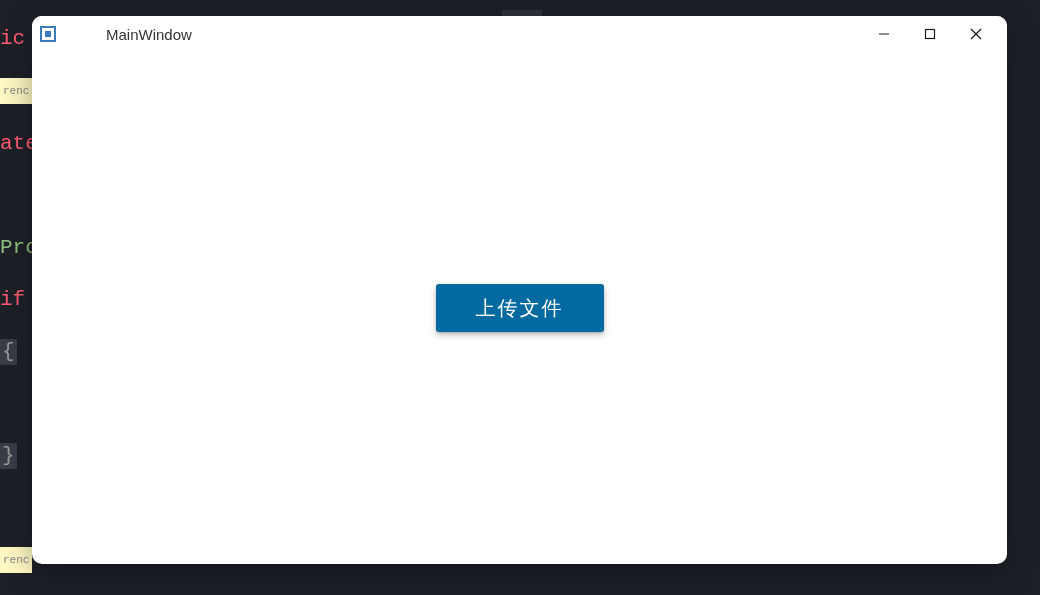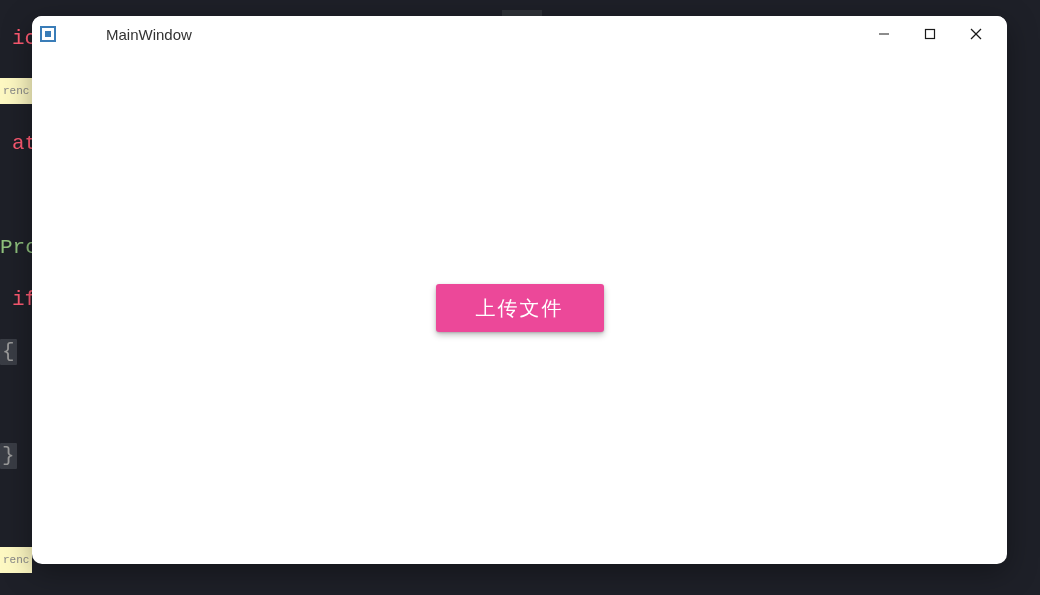--- a/index.html
+++ b/index.html
@@ -30,21 +30,21 @@
       line-height: 26px;
       color: #c5c8c6;
       white-space: pre;
     }
     
     .code-line {
       display: block;
       padding-left: 0;
     }
     
-    .kw-red { color: #ff5a72; padding-left: 12px; }
+    .kw-red { color: #ff5a72; }
     .kw-blue { color: #58b6ff; }
     .kw-green { color: #8ec07c; }
     .kw-cyan { color: #56c4c0; }
     .kw-white { color: #d4d4d4; }
     
     .line-ref {
       display: inline-block;
       background: #fef9c3;
       color: #888;
       font-size: 11px;
@@ -154,21 +154,21 @@
     .window-content {
       flex: 1;
       display: flex;
       align-items: center;
       justify-content: center;
     }
     
     .upload-btn {
       width: 168px;
       height: 48px;
-      background: #ec4899;
+      background: #0369a1;
       border: none;
       border-radius: 3px;
       color: #fff;
       font-size: 20px;
       letter-spacing: 2px;
       cursor: pointer;
       box-shadow: 0 3px 6px rgba(0,0,0,0.25), 0 1px 2px rgba(0,0,0,0.15);
       font-family: "Microsoft YaHei", sans-serif;
     }
   </style>

